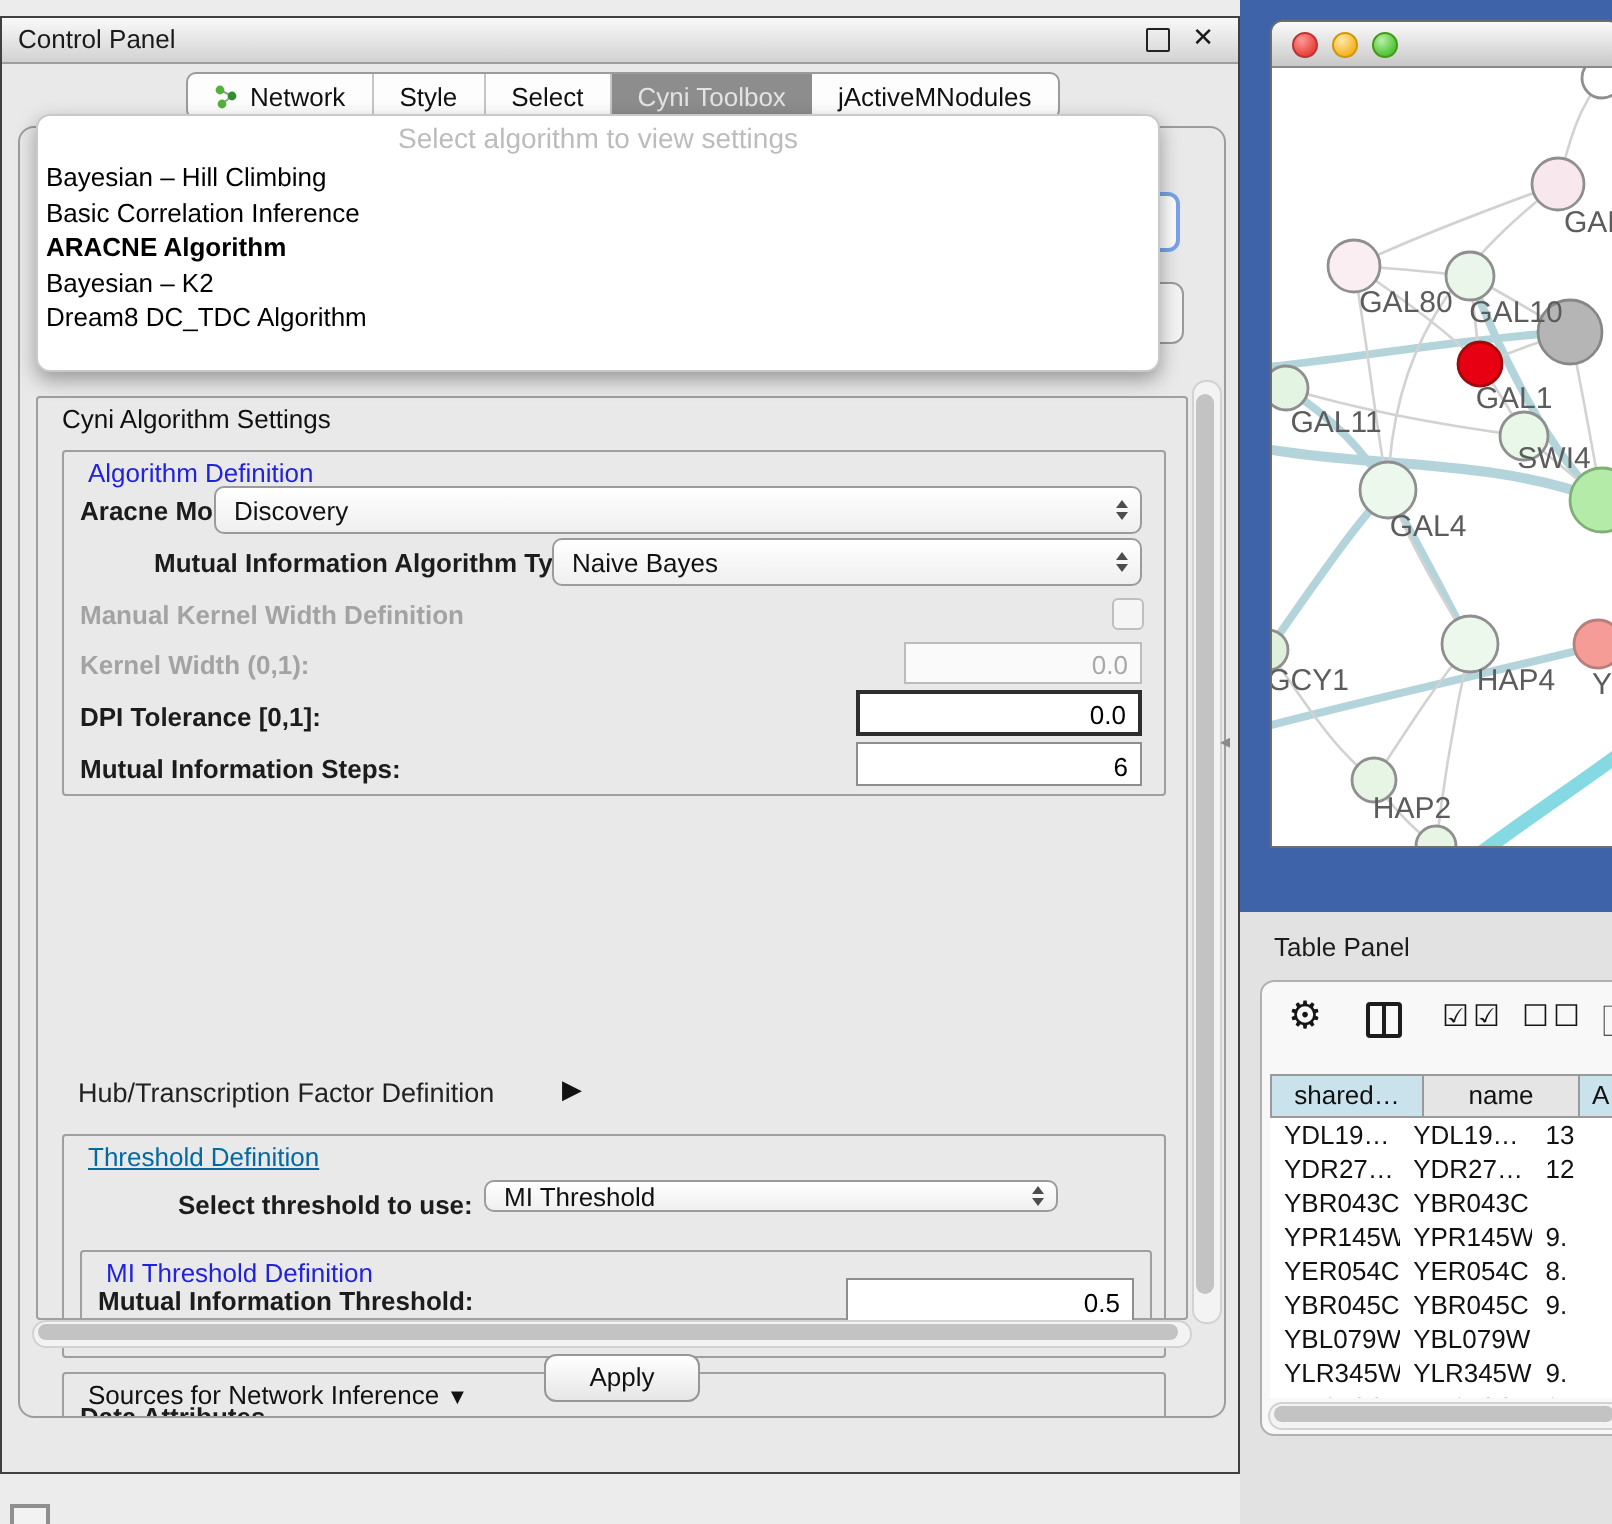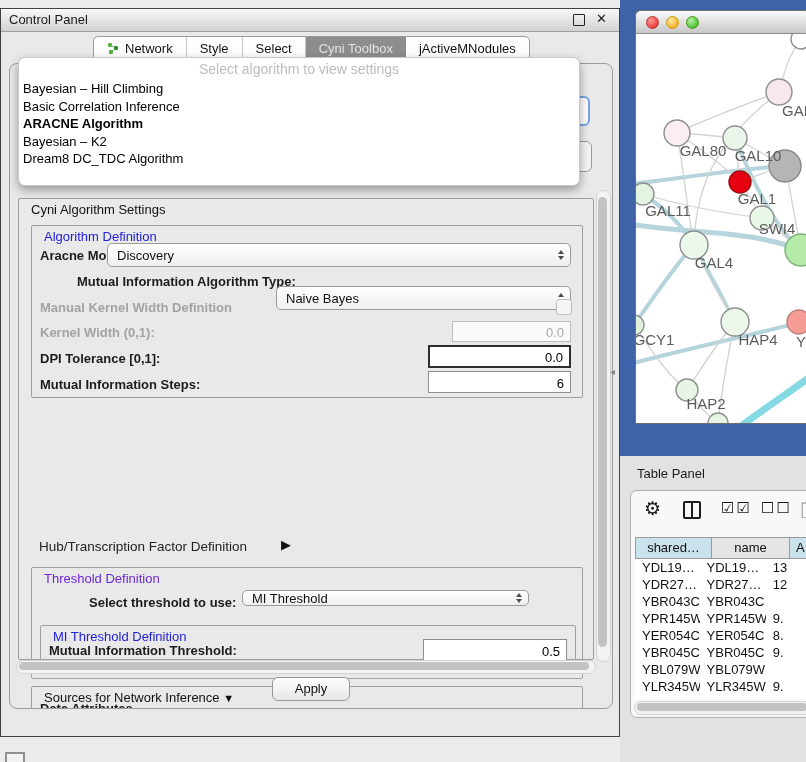--- a/index.html
+++ b/index.html
@@ -22,21 +22,21 @@
   .seg:last-child{border-right:none;}
   .seg.sel{background:#8d8d8d;color:#e3e3e3;border-right:none;}
   #top-tabs{left:92px;top:27px;}
   #bottom-tabs{left:151px;top:699px;}
   
   #settings-panel{left:8px;top:54px;width:604px;height:646px;background:#e9e9e9;
       border:1px solid #9d9d9d;border-radius:8px;box-sizing:border-box;overflow:hidden;}
   .fieldset{position:absolute;border:1px solid #9f9f9f;border-radius:2px;}
   .legend{position:absolute;top:-9px;left:8px;background:#e9e9e9;padding:0 4px;font-size:13px;white-space:nowrap;margin-top:12px;}
   .legend.blue{color:#2222dd;}
-  .legend.green{color:#6d28d9;}
+  .legend.green{color:#0369a1;text-decoration:underline;}
   .blabel{font-weight:bold;color:#1c1c1c;white-space:nowrap;}
   .gray{color:#a3a3a3;}
   .combo{position:absolute;background:linear-gradient(#ffffff,#efefef);border:1px solid #9b9b9b;
       border-radius:5px;display:flex;align-items:center;box-sizing:border-box;}
   .combo .ctxt{padding-left:9px;font-size:13px;}
   .stepper{margin-left:auto;margin-right:6px;display:flex;flex-direction:column;gap:2px;align-items:center;}
   .tri-up{width:0;height:0;border-left:3.5px solid transparent;border-right:3.5px solid transparent;border-bottom:4.5px solid #4d4d4d;}
   .tri-down{width:0;height:0;border-left:3.5px solid transparent;border-right:3.5px solid transparent;border-top:4.5px solid #4d4d4d;}
   .tinput{position:absolute;background:#fff;border:1px solid #8e8e8e;box-sizing:border-box;
       text-align:right;padding:2px 6px 0 0;font-size:13px;}
@@ -137,21 +137,21 @@
         <span class="abs blabel" style="left:8px;top:22px;">Aracne Mode:</span>
         <div class="combo" style="left:75px;top:17px;width:464px;height:24px;">
           <span class="ctxt">Discovery</span>
           <span class="stepper">
               <span class="tri-up"></span>
               <span class="tri-down"></span>
             </span>
         </div>
 
         <span class="abs blabel" style="left:17px;top:48px;margin-left:28px;">Mutual Information Algorithm Type:</span>
-        <div class="combo" style="left:244px;top:43px;width:295px;height:24px;margin-top:17px;">
+        <div class="combo" style="left:244px;top:43px;width:295px;height:24px;">
           <span class="ctxt">Naive Bayes</span>
           <span class="stepper">
               <span class="tri-up"></span>
               <span class="tri-down"></span>
             </span>
         </div>
 
         <span class="abs blabel gray" style="left:8px;top:74px;">Manual Kernel Width Definition</span>
         <span class="checkbox" style="left:524px;top:73px;"></span>
 

